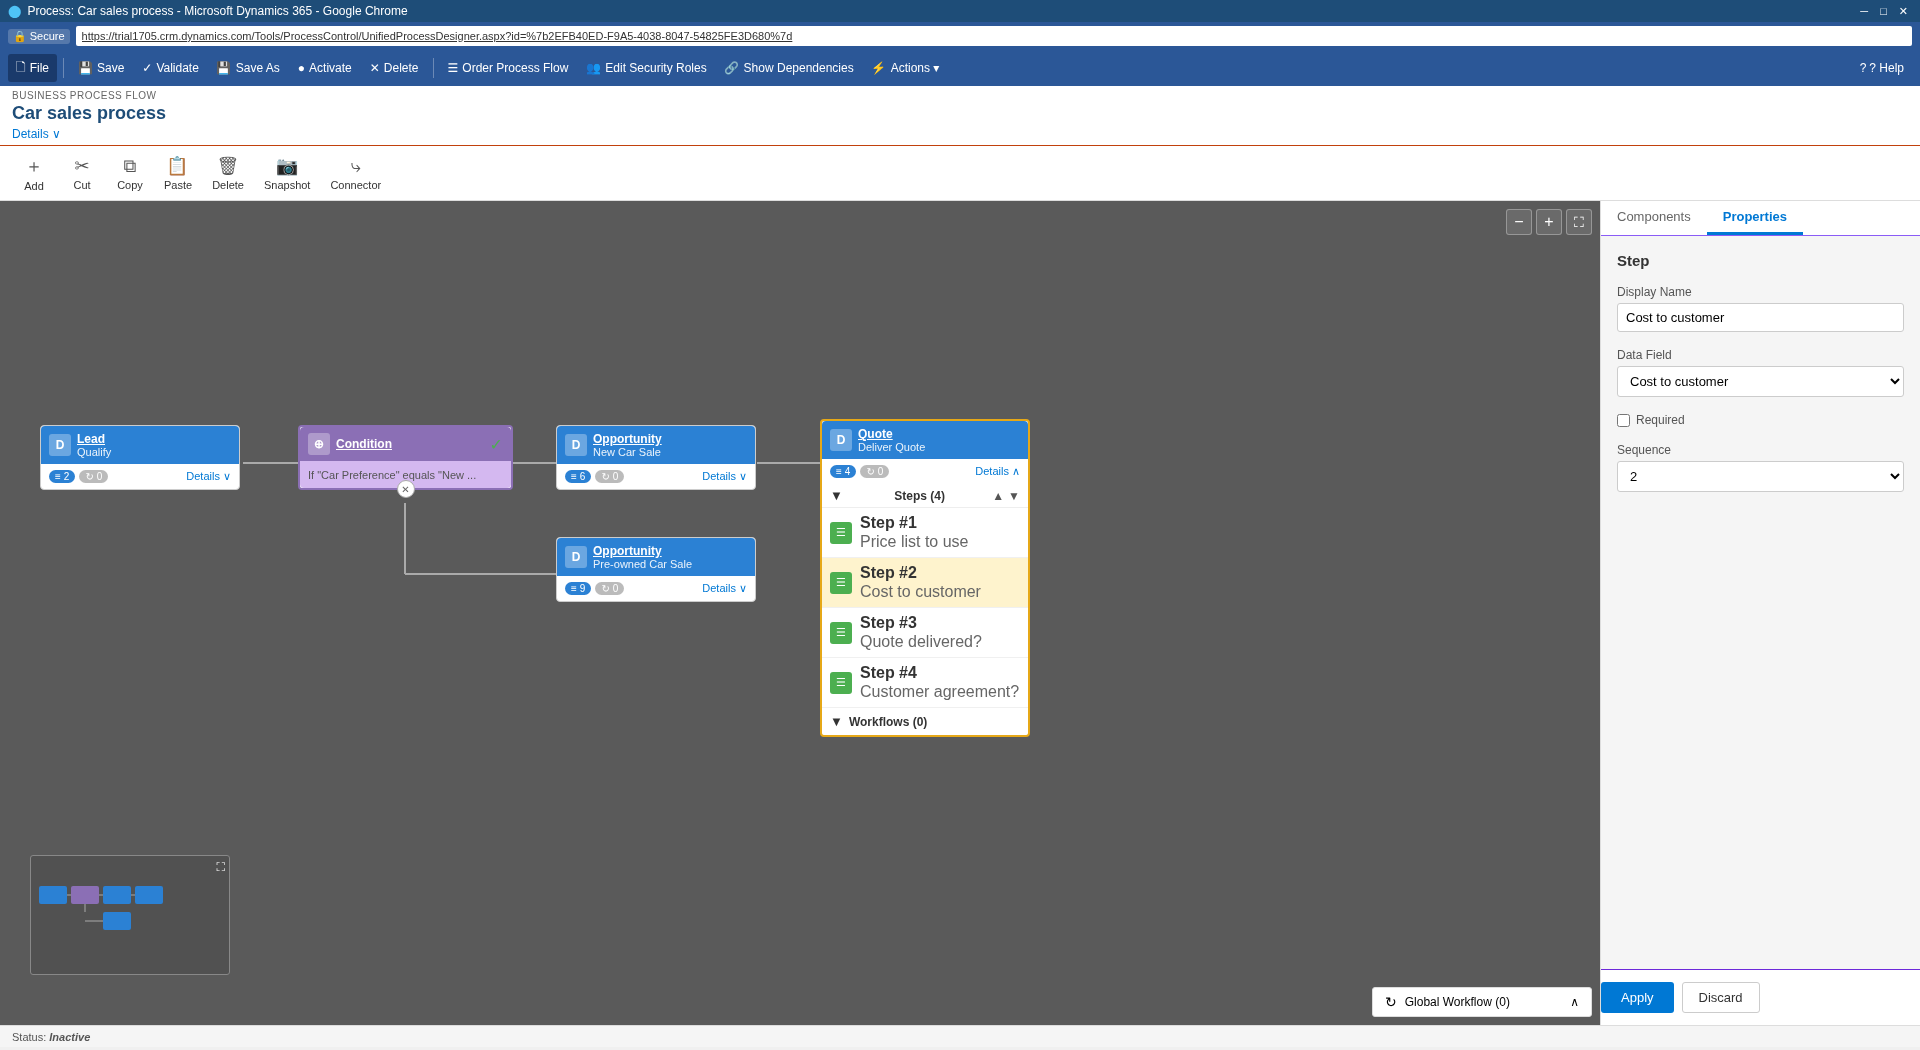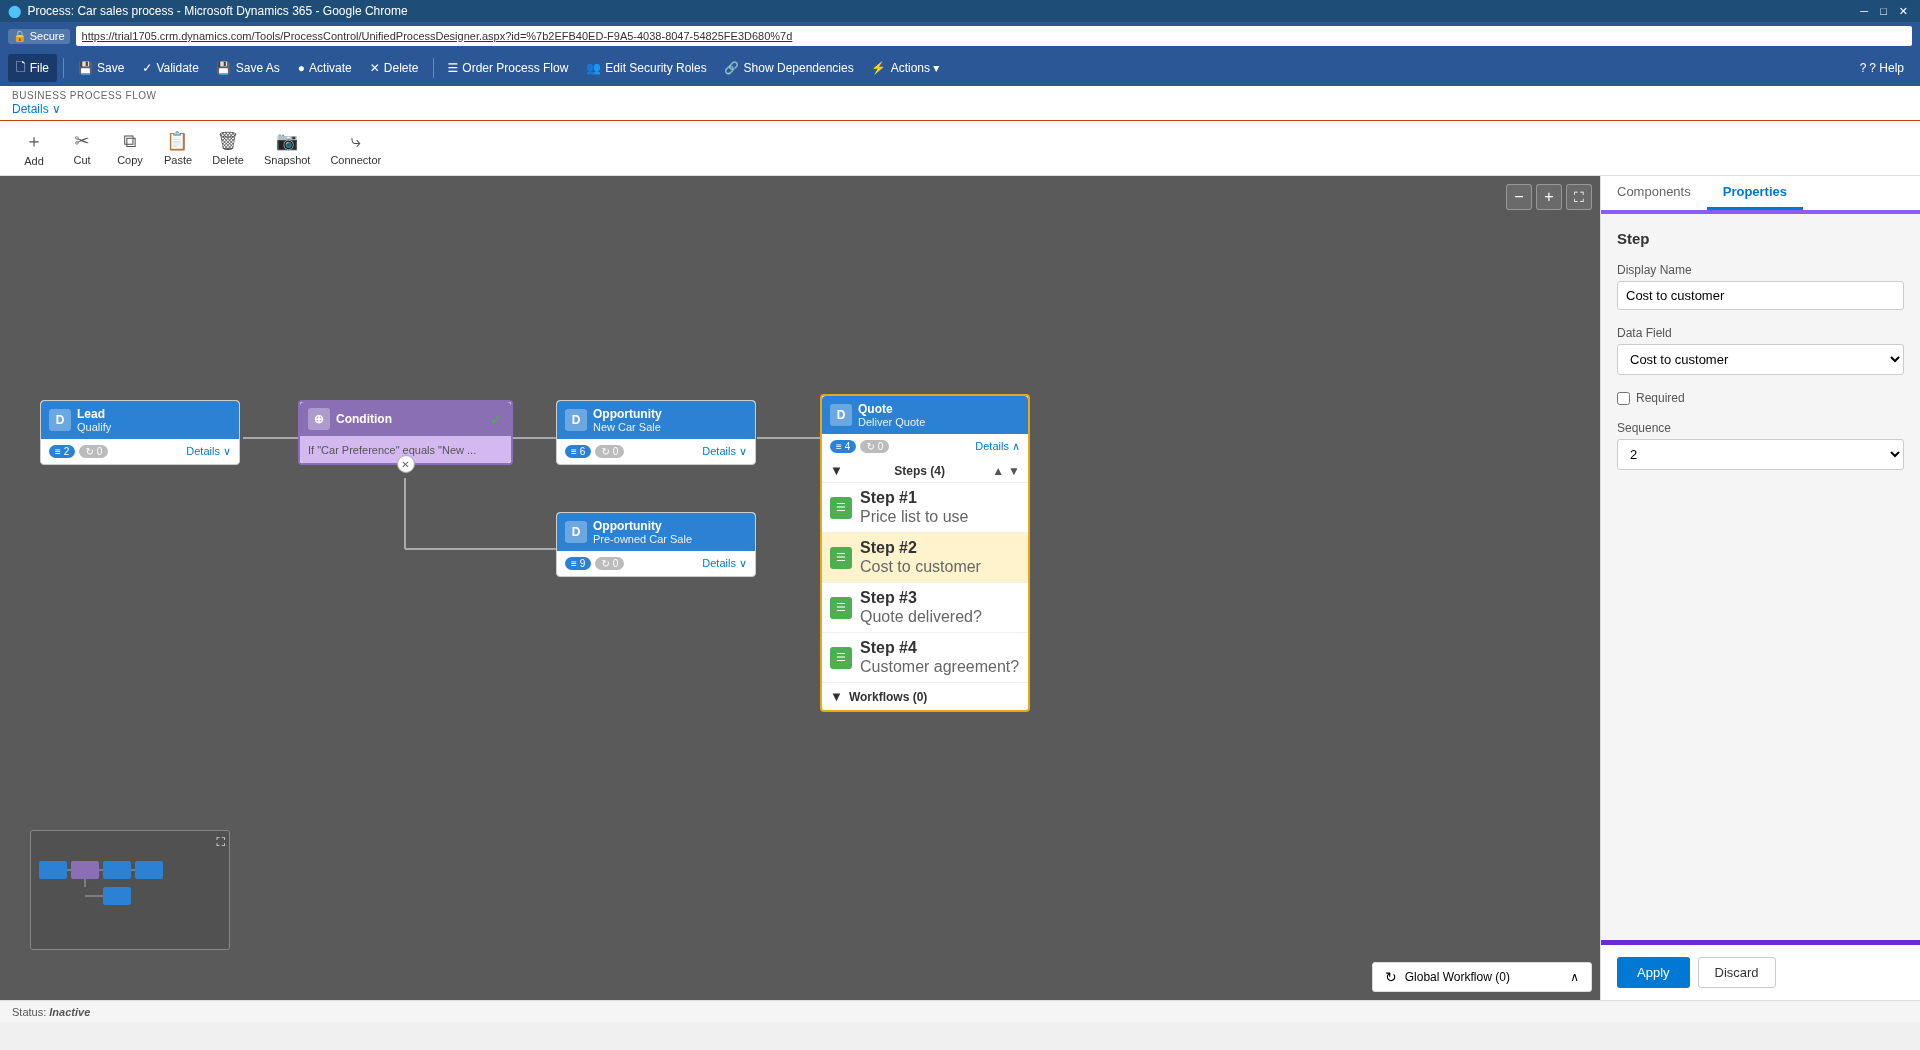--- a/index.html
+++ b/index.html
@@ -197,21 +197,21 @@
       height: 22px;
       background: rgba(255,255,255,0.3);
       border-radius: 3px;
       display: flex;
       align-items: center;
       justify-content: center;
       font-size: 12px;
       color: white;
       font-weight: bold;
     }
-    .node-title { font-size: 12px; font-weight: 600; }
+    .node-title { font-size: 12px; font-weight: 600; text-decoration: underline; }
     .node-subtitle { font-size: 11px; opacity: 0.9; }
     .node-footer {
       padding: 6px 8px;
       display: flex;
       align-items: center;
       gap: 4px;
       font-size: 11px;
       color: #555;
     }
     .node-badge {
@@ -367,21 +367,21 @@
     .right-panel {
       width: 320px;
       background: #f5f5f5;
       border-left: 1px solid #ddd;
       display: flex;
       flex-direction: column;
     }
     .panel-tabs {
       display: flex;
       background: white;
-      border-bottom: 4px solid #8b5cf6;
+      border-bottom: 1px solid #8b5cf6;
     }
     .panel-tab {
       padding: 8px 16px;
       cursor: pointer;
       font-size: 13px;
       color: #666;
       border-bottom: 3px solid transparent;
     }
     .panel-tab.active {
       color: #0078d4;
@@ -427,23 +427,23 @@
     }
     .form-checkbox {
       display: flex;
       align-items: center;
       gap: 6px;
       font-size: 12px;
       color: #555;
       margin-bottom: 16px;
     }
     .panel-footer {
-      padding: 12px 16px;
-      background: white;
-      border-top: 5px solid #6d28d9;
+      padding: 12px 0;
+      background: white;
+      border-top: 1px solid #6d28d9;
       display: flex;
       gap: 8px;
     }
     .btn-apply {
       background: #0078d4;
       color: white;
       border: none;
       padding: 7px 20px;
       border-radius: 3px;
       font-size: 13px;
@@ -549,20 +549,21 @@
     <span>Actions ▾</span>
   </button>
   <span class="ribbon-help">
     <span>?</span>
     <span>? Help</span>
   </span>
 </div>
 
 <div class="page-header">
   <div class="bpf-label">BUSINESS PROCESS FLOW</div>
+  <div class="page-title">Car sales process</div>
   <a class="details-link">Details ∨</a>
 </div>
 
 <div class="toolbar">
   <button class="toolbar-item">
     <span class="icon">＋</span>
     <span class="label">Add</span>
   </button>
   <button class="toolbar-item">
     <span class="icon">✂</span>

